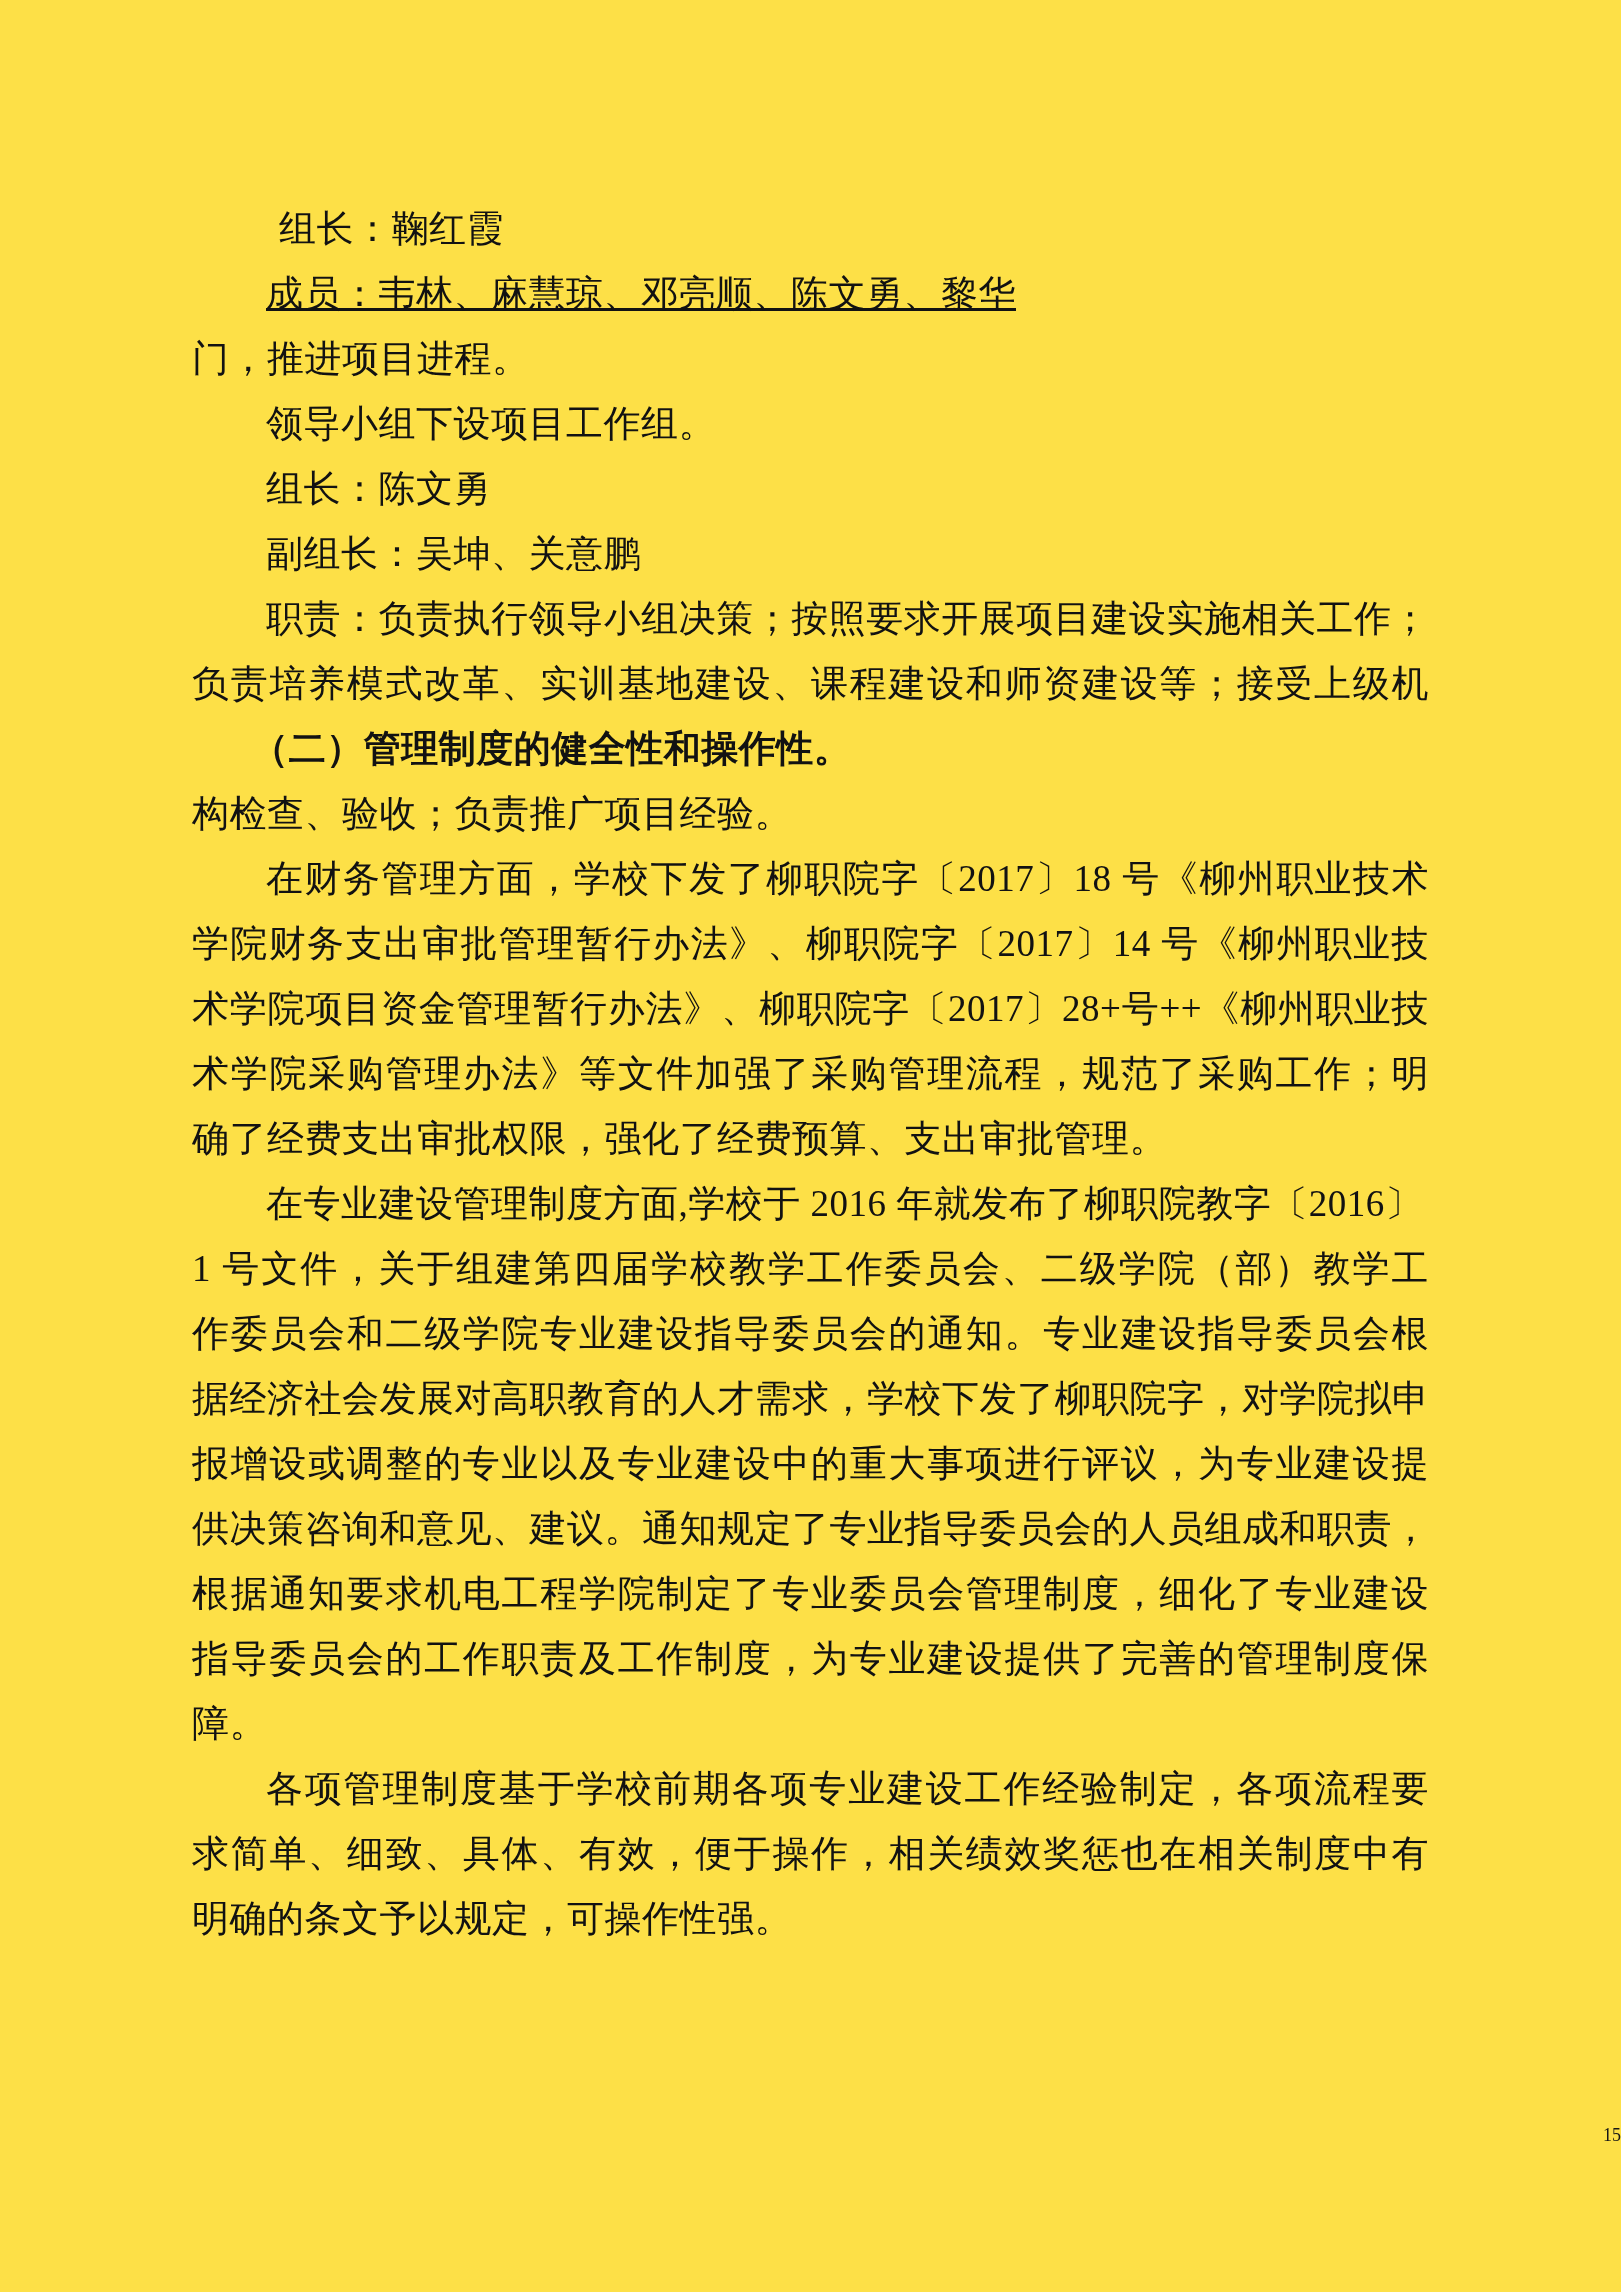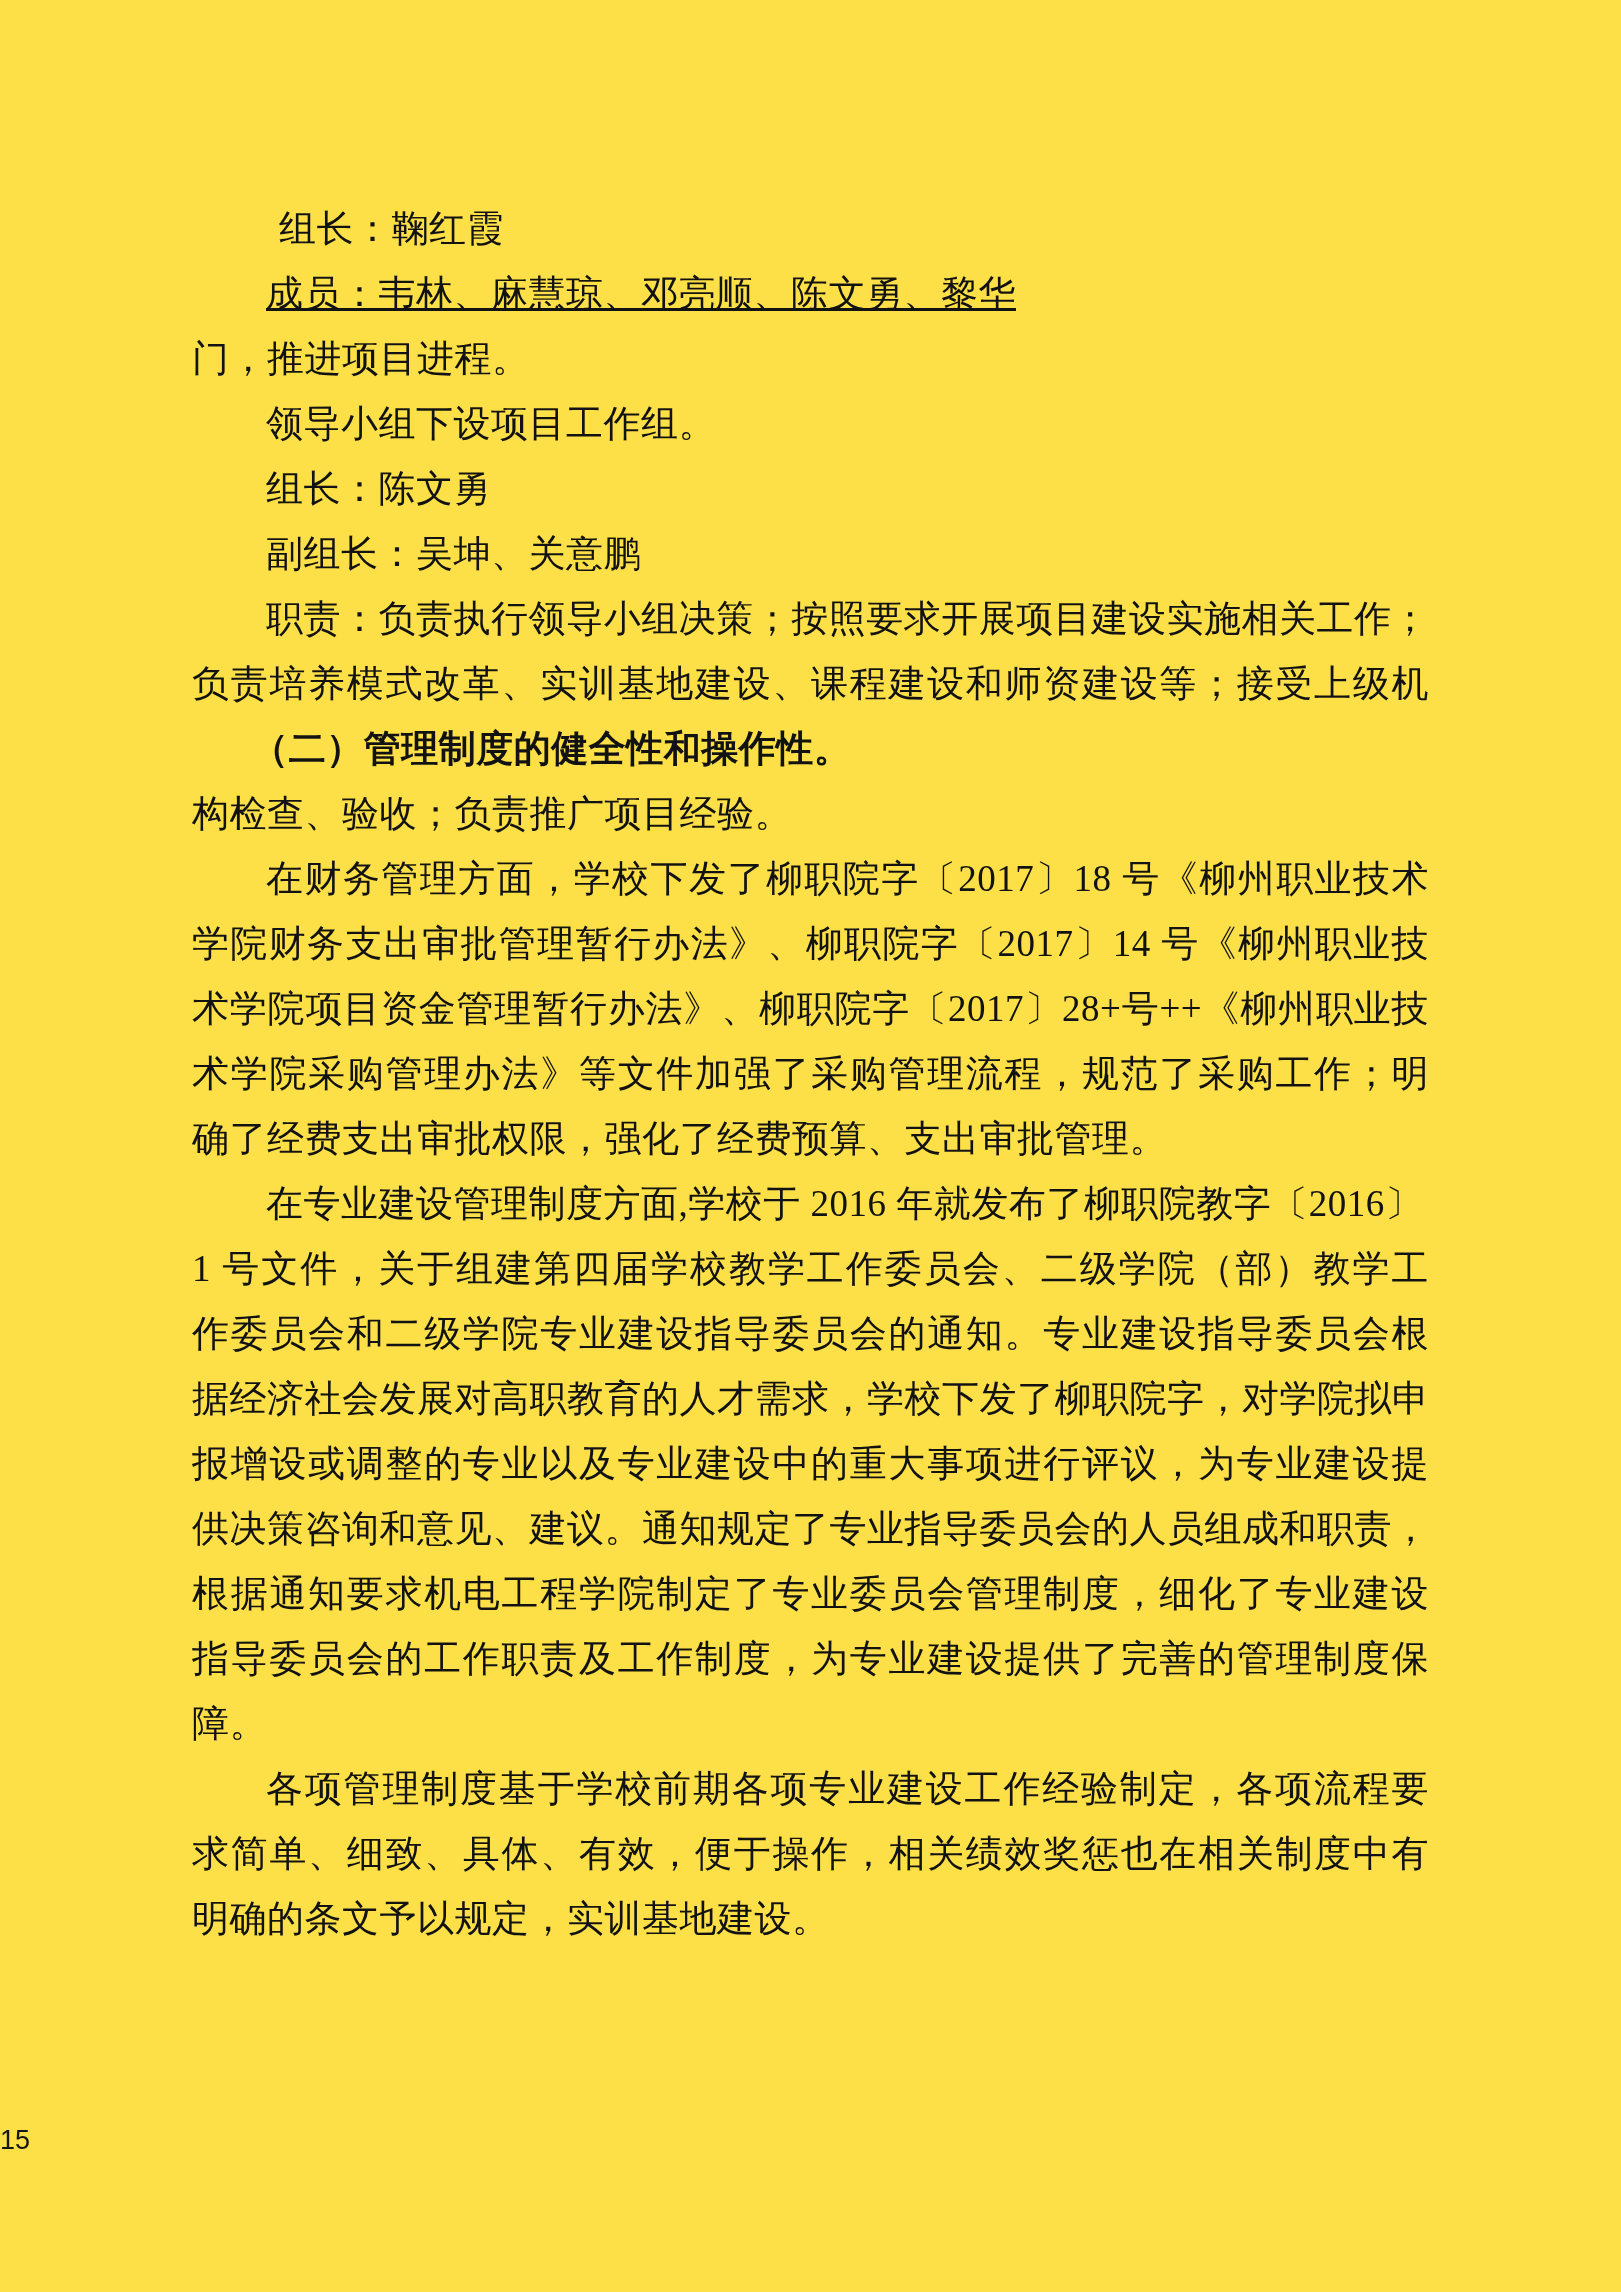--- a/index.html
+++ b/index.html
@@ -36,23 +36,23 @@
     text-justify: inter-ideograph;
   }
   .text-line.bold {
     font-weight: 700;
   }
   #page-number {
     position: absolute;
     left: 0;
     top: 2125px;
     width: 100%;
-    text-align: left;
-    font-family: Liberation Sans, sans-serif;
-    font-size: 27px;
+    text-align: right;
+    font-family: Liberation Serif, serif;
+    font-size: 18px;
     color: #161616;
   }
 </style>
 </head>
 <body>
 
 <div id="page">
   <div id="doc-body">
       <div class="text-line" style="text-indent: 2.35em;">组长：鞠红霞</div>
       <div class="text-line" style="text-indent: 2em; text-decoration: underline;">成员：韦林、麻慧琼、邓亮顺、陈文勇、黎华</div>
@@ -73,17 +73,17 @@
       <div class="text-line fill">1 号文件，关于组建第四届学校教学工作委员会、二级学院（部）教学工</div>
       <div class="text-line fill">作委员会和二级学院专业建设指导委员会的通知。专业建设指导委员会根</div>
       <div class="text-line fill">据经济社会发展对高职教育的人才需求，学校下发了柳职院字，对学院拟申</div>
       <div class="text-line fill">报增设或调整的专业以及专业建设中的重大事项进行评议，为专业建设提</div>
       <div class="text-line fill">供决策咨询和意见、建议。通知规定了专业指导委员会的人员组成和职责，</div>
       <div class="text-line fill">根据通知要求机电工程学院制定了专业委员会管理制度，细化了专业建设</div>
       <div class="text-line fill">指导委员会的工作职责及工作制度，为专业建设提供了完善的管理制度保</div>
       <div class="text-line">障。</div>
       <div class="text-line fill" style="text-indent: 2em;">各项管理制度基于学校前期各项专业建设工作经验制定，各项流程要</div>
       <div class="text-line fill">求简单、细致、具体、有效，便于操作，相关绩效奖惩也在相关制度中有</div>
-      <div class="text-line">明确的条文予以规定，实训基地建设。</div>
+      <div class="text-line">明确的条文予以规定，可操作性强。</div>
     </div>
   <div id="page-number">15</div>
 </div>
 
 
 </body></html>

